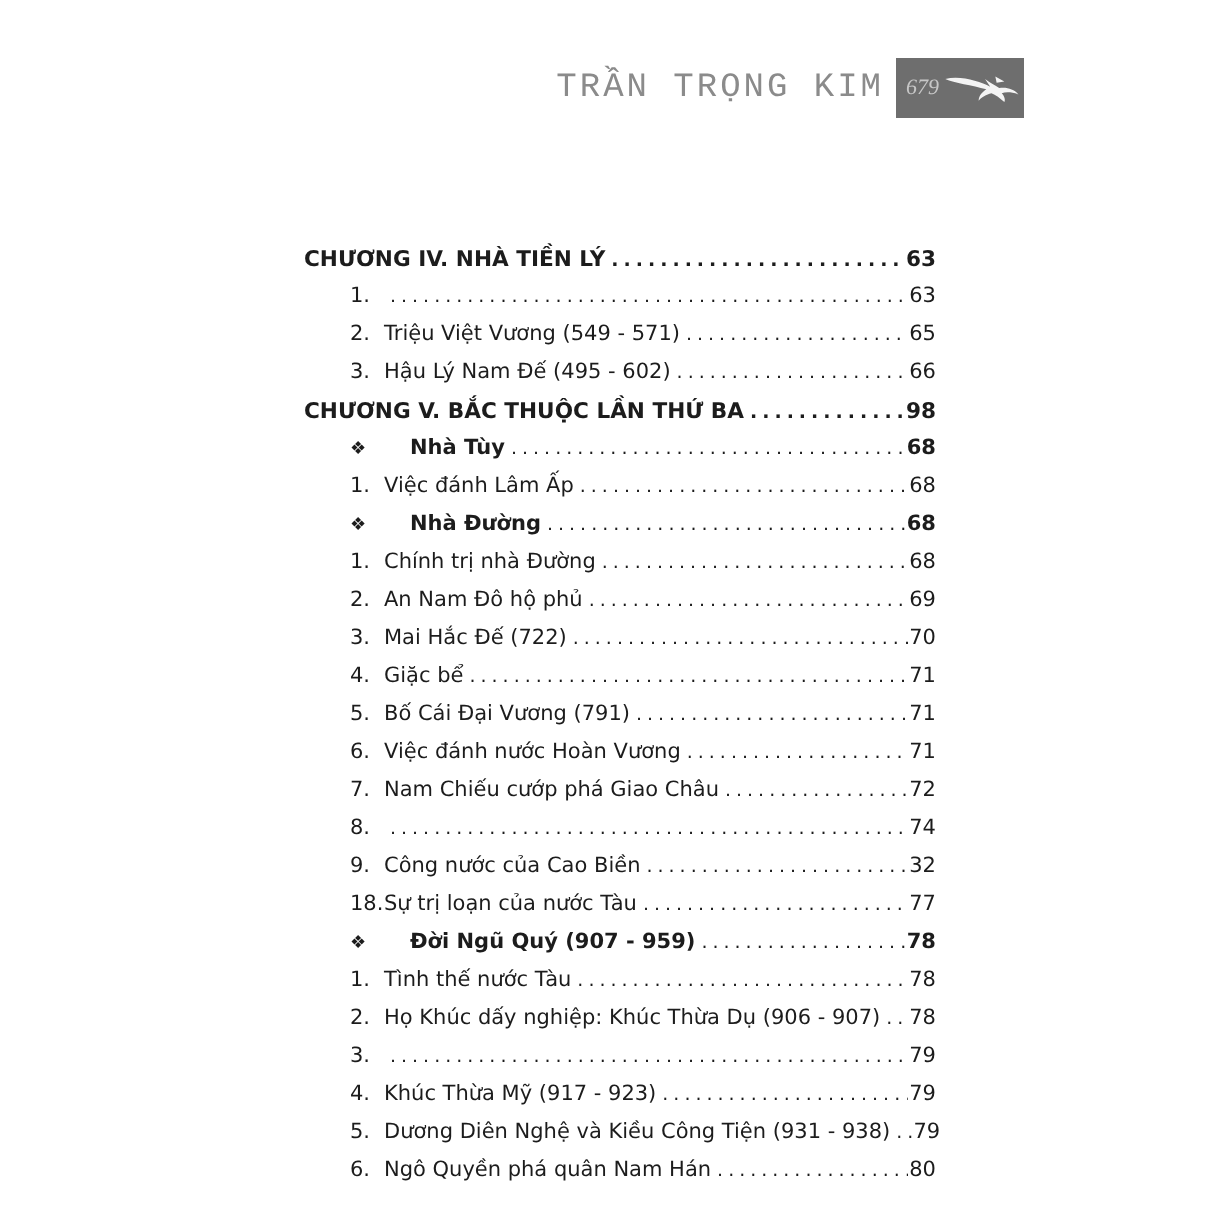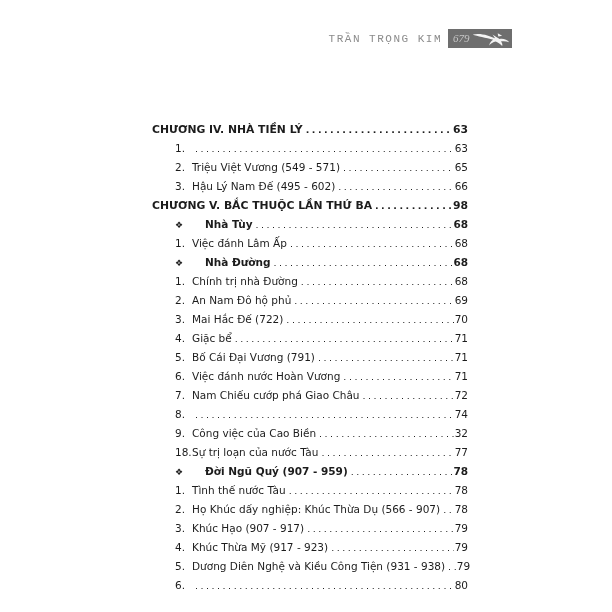--- a/index.html
+++ b/index.html
@@ -11,26 +11,26 @@
     position:relative;
     overflow:hidden;
   }
   
   .running-head{
     position:absolute;top:29px;right:100px;
     display:flex;align-items:center;gap:6px;
   }
   .author{
     font-family:"Liberation Mono","DejaVu Sans Mono",monospace;
-    font-size:11px;letter-spacing:1.5px;
+    font-size:17px;letter-spacing:1.5px;
     color:#8b8b8b;
     white-space:nowrap;
   }
   .page-badge{
-    width:64px;height:19px;
+    width:64px;height:30px;
     background:#6e6e6e;
     display:flex;align-items:center;
     box-sizing:border-box;
     padding-left:5px;
   }
   .folio{
     font-family:"Liberation Serif","DejaVu Serif",serif;
     font-style:italic;
     font-size:11px;
     color:#c6c6c6;
@@ -184,21 +184,21 @@
         <span class="leader">..........................................................................................</span>
         <span class="page">72</span>
       </div>
       <div class="row item">
         <span class="num">8.</span>
         <span class="leader">..........................................................................................</span>
         <span class="page">74</span>
       </div>
       <div class="row item">
         <span class="num">9.</span>
-        <span class="label">Công việc của Cao Biền</span>
+        <span class="label">Công nước của Cao Biền</span>
         <span class="leader">..........................................................................................</span>
         <span class="page">32</span>
       </div>
       <div class="row item">
         <span class="num">18.</span>
         <span class="label">Sự trị loạn của nước Tàu</span>
         <span class="leader">..........................................................................................</span>
         <span class="page">77</span>
       </div>
       <div class="row section">
@@ -208,42 +208,42 @@
         <span class="page">78</span>
       </div>
       <div class="row item">
         <span class="num">1.</span>
         <span class="label">Tình thế nước Tàu</span>
         <span class="leader">..........................................................................................</span>
         <span class="page">78</span>
       </div>
       <div class="row item">
         <span class="num">2.</span>
-        <span class="label">Họ Khúc dấy nghiệp: Khúc Thừa Dụ (566 - 907)</span>
+        <span class="label">Họ Khúc dấy nghiệp: Khúc Thừa Dụ (906 - 907)</span>
         <span class="leader">..........................................................................................</span>
         <span class="page">78</span>
       </div>
       <div class="row item">
         <span class="num">3.</span>
-        <span class="label">Khúc Hạo (907 - 917)</span>
         <span class="leader">..........................................................................................</span>
         <span class="page">79</span>
       </div>
       <div class="row item">
         <span class="num">4.</span>
         <span class="label">Khúc Thừa Mỹ (917 - 923)</span>
         <span class="leader">..........................................................................................</span>
         <span class="page">79</span>
       </div>
       <div class="row item">
         <span class="num">5.</span>
         <span class="label">Dương Diên Nghệ và Kiều Công Tiện (931 - 938)</span>
         <span class="leader">..........................................................................................</span>
         <span class="page">79</span>
       </div>
       <div class="row item">
         <span class="num">6.</span>
+        <span class="label">Ngô Quyền phá quân Nam Hán</span>
         <span class="leader">..........................................................................................</span>
         <span class="page">80</span>
       </div>
     </main>
 
 </div>
 
 </body></html>

